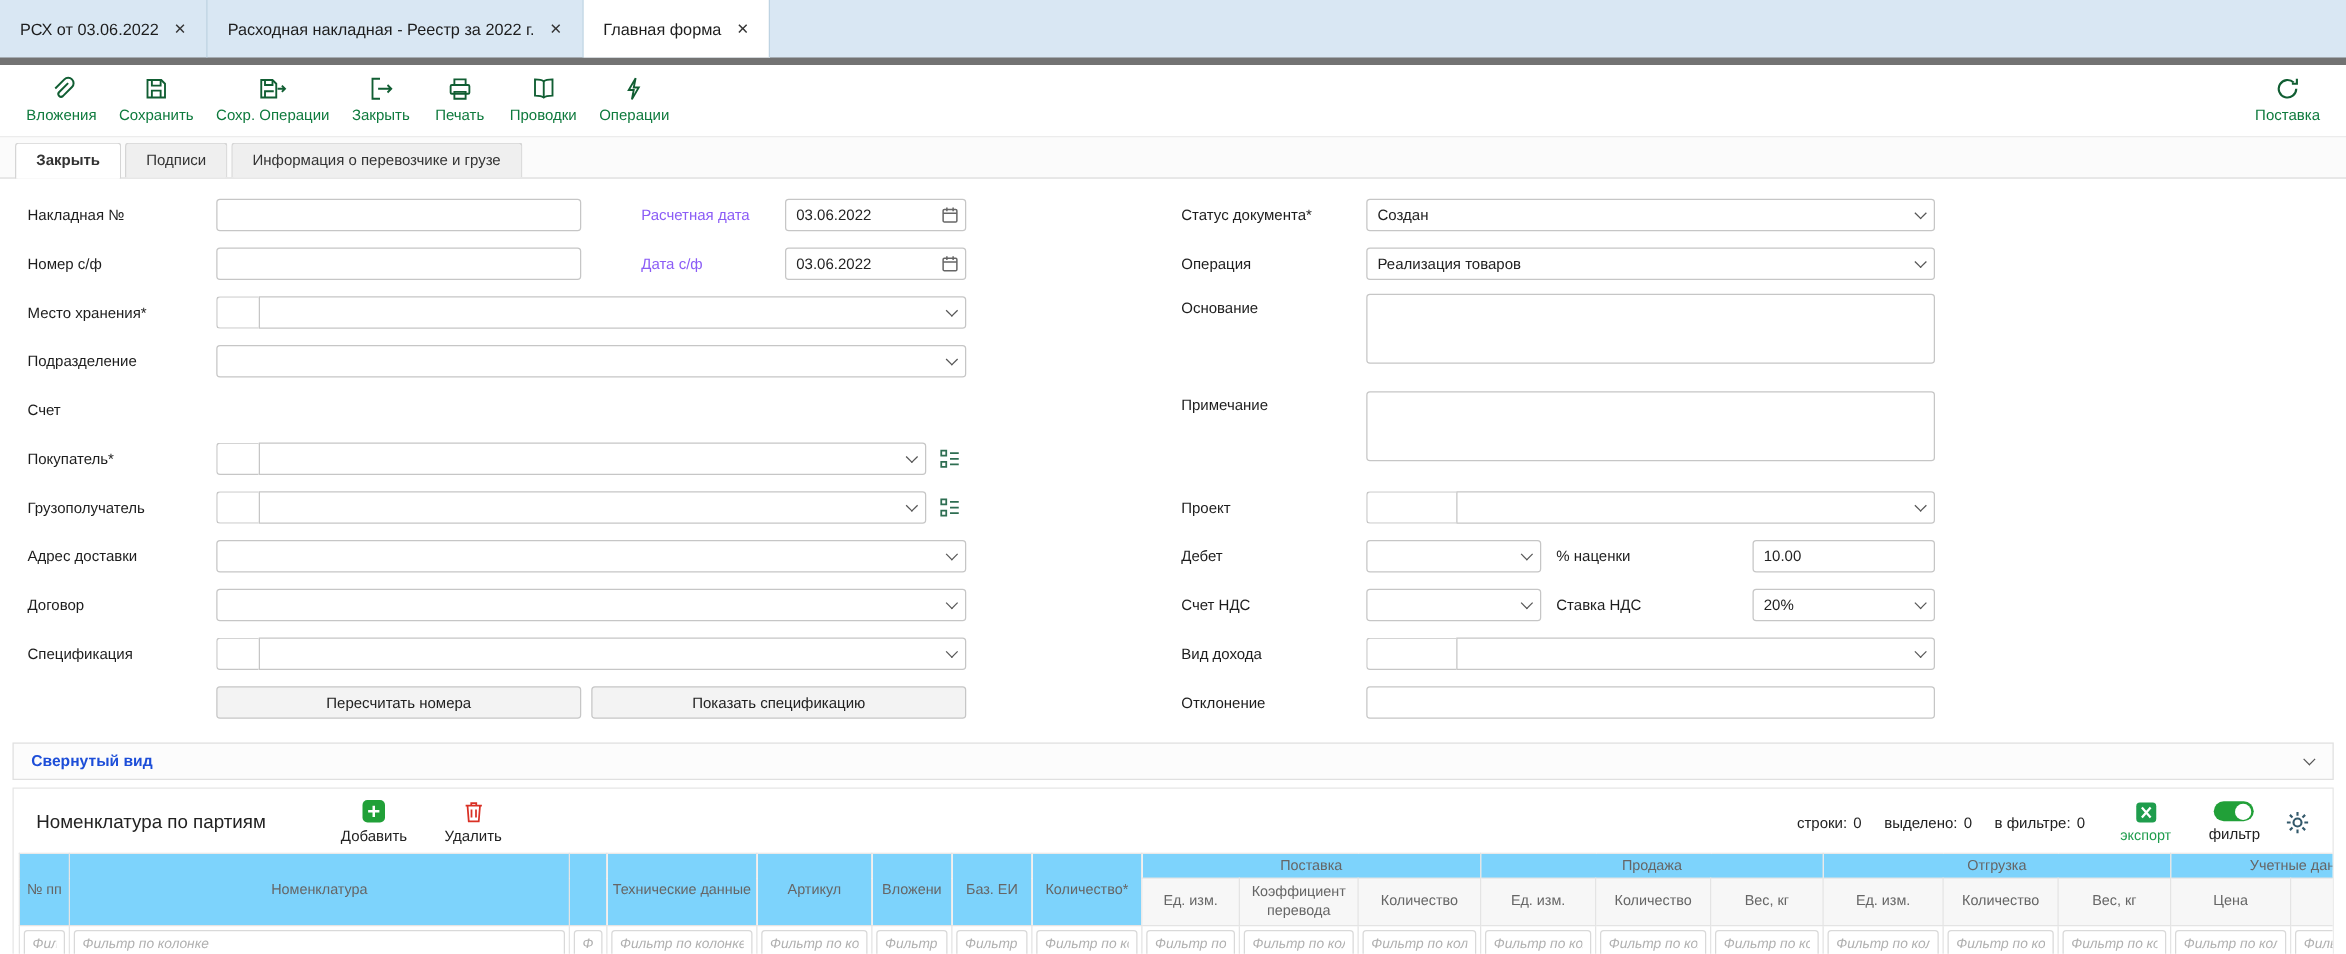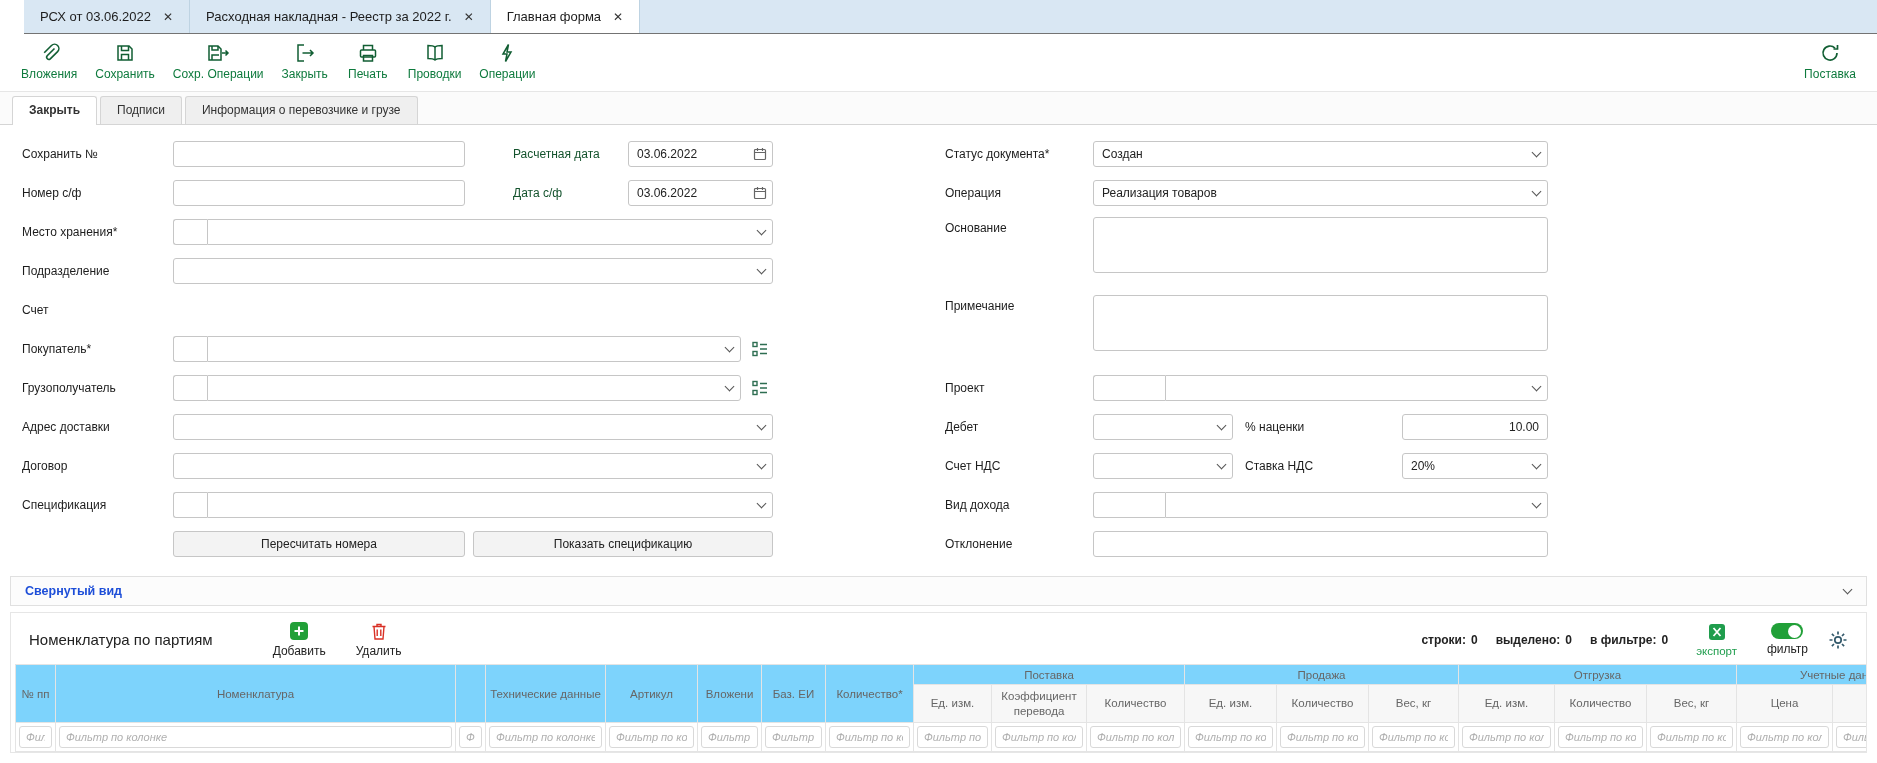--- a/index.html
+++ b/index.html
@@ -4,21 +4,21 @@
 <style>
   * { box-sizing: border-box; }
   html,body { margin:0; padding:0; }
   body {
     width:1877px; height:763px; overflow:hidden;
     font-family:"Liberation Sans", sans-serif; font-size:12px; color:#222;
     background:#fff;
   }
 
   
-  .tabbar { display:flex; height:34px; background:#d9e7f3; border-bottom:1px solid #737373;margin-left:24px; }
+  .tabbar { display:flex; height:52px; background:#d9e7f3; border-bottom:6px solid #737373; }
   .wtab { display:flex; align-items:center; gap:12px; padding:0 16px; border-right:1px solid #bed3e2;
           font-size:13px; color:#1d1d1d; cursor:pointer; white-space:nowrap; }
   .wtab.active { background:#fff; }
   .wtab-x { font-size:12px; color:#333; line-height:1; }
 
   
   .toolbar { display:flex; align-items:flex-start; height:58px; padding:5px 12px 2px; background:#fff;
              border-bottom:1px solid #e6e6e6; }
   .tbtn { display:flex; flex-direction:column; align-items:center; gap:3px; min-width:62px;
           padding:3px 9px; color:#0e7a3d; font-size:12px; cursor:pointer; white-space:nowrap; }
@@ -66,39 +66,39 @@
   .iconbtn { width:26px; height:26px; flex:none; display:flex; align-items:center; justify-content:center;
              cursor:pointer; margin-left:6px; }
   .cal { width:20px; height:100%; display:flex; align-items:center; justify-content:center; flex:none; cursor:pointer; }
 
   .w292 { width:292px; flex:none; }
   .w145 { width:145px; flex:none; }
   .w140 { width:140px; flex:none; }
   .w146 { width:146px; flex:none; }
   .flex1 { flex:1; min-width:0; }
   .ml8 { margin-left:8px; }
-  .mid { width:163px; flex:none; padding-left:48px; font-size:12px; color:#14532d; }
+  .mid { width:163px; flex:none; padding-left:48px; font-size:12px; color:#8b5cf6; }
   .midr { flex:1; padding-left:12px; font-size:12px; color:#1d1d1d; }
-  .num { text-align:right; }
+  .num { }
 
   
   .collapse { display:flex; align-items:center; height:30px; margin:2px 10px 0;
               border:1px solid #e0e0e0; background:#fcfcfc; padding:0 10px 0 14px;
               font-weight:bold; font-size:12.5px; color:#1d4ed8; }
   .collapse .chev { margin-left:auto; }
 
   
   .gridpanel { margin:6px 10px 0; border:1px solid #e6e6e6; background:#fff; }
   .gridbar { display:flex; align-items:center; padding:8px 18px 6px; }
   .gridtitle { font-size:15px; color:#222; margin-right:60px; white-space:nowrap; }
   .gbtn { display:flex; flex-direction:column; align-items:center; gap:3px; margin-right:30px;
           font-size:12px; color:#222; cursor:pointer; }
   .gbtn .gicon { height:20px; display:flex; align-items:center; }
   .counters { margin-left:auto; display:flex; gap:18px; font-size:12px; color:#222; margin-right:28px; white-space:nowrap; }
-  .counters .pair { display:flex; gap:5px;font-weight:bold; }
+  .counters .pair { display:flex; gap:5px; }
   .export-lbl { color:#1f9d4d; font-size:11.5px; }
   .toggle { width:32px; height:16px; border-radius:9px; background:#21a038; position:relative; cursor:pointer; }
   .toggle .knob { position:absolute; top:1.5px; right:2px; width:13px; height:13px; border-radius:50%; background:#fff; }
   .gear { margin-left:4px; display:flex; align-items:center; cursor:pointer; }
   .gbtn.last { margin-right:16px; }
 
   
   .tablewrap { overflow:hidden; width:100%; }
   table.grid { border-collapse:collapse; table-layout:fixed; width:1937px; margin-left:4px; }
   table.grid th, table.grid td { border:1px solid #e4e4e4; }
@@ -209,21 +209,21 @@
   <div class="ftab active">Закрыть</div>
   <div class="ftab">Подписи</div>
   <div class="ftab">Информация о перевозчике и грузе</div>
 </div>
 
 <div class="form">
 
   <div class="col-left">
 
     <div class="frow">
-      <span class="flbl">Сохранить №</span>
+      <span class="flbl">Накладная №</span>
       <div class="farea">
         <input class="inp w292" style="">
         <span class="mid">Расчетная дата</span>
         <div class="sel w145">
           <span class="val">03.06.2022</span>
           <span class="cal">
             <svg width="14" height="14" viewBox="0 0 14 14" fill="none" stroke="#666" stroke-width="1.2">
                 <rect x="1.5" y="2.5" width="11" height="10" rx="1"></rect>
                 <path d="M1.5 5.5h11M4.5 1v3M9.5 1v3"></path>
               </svg>

